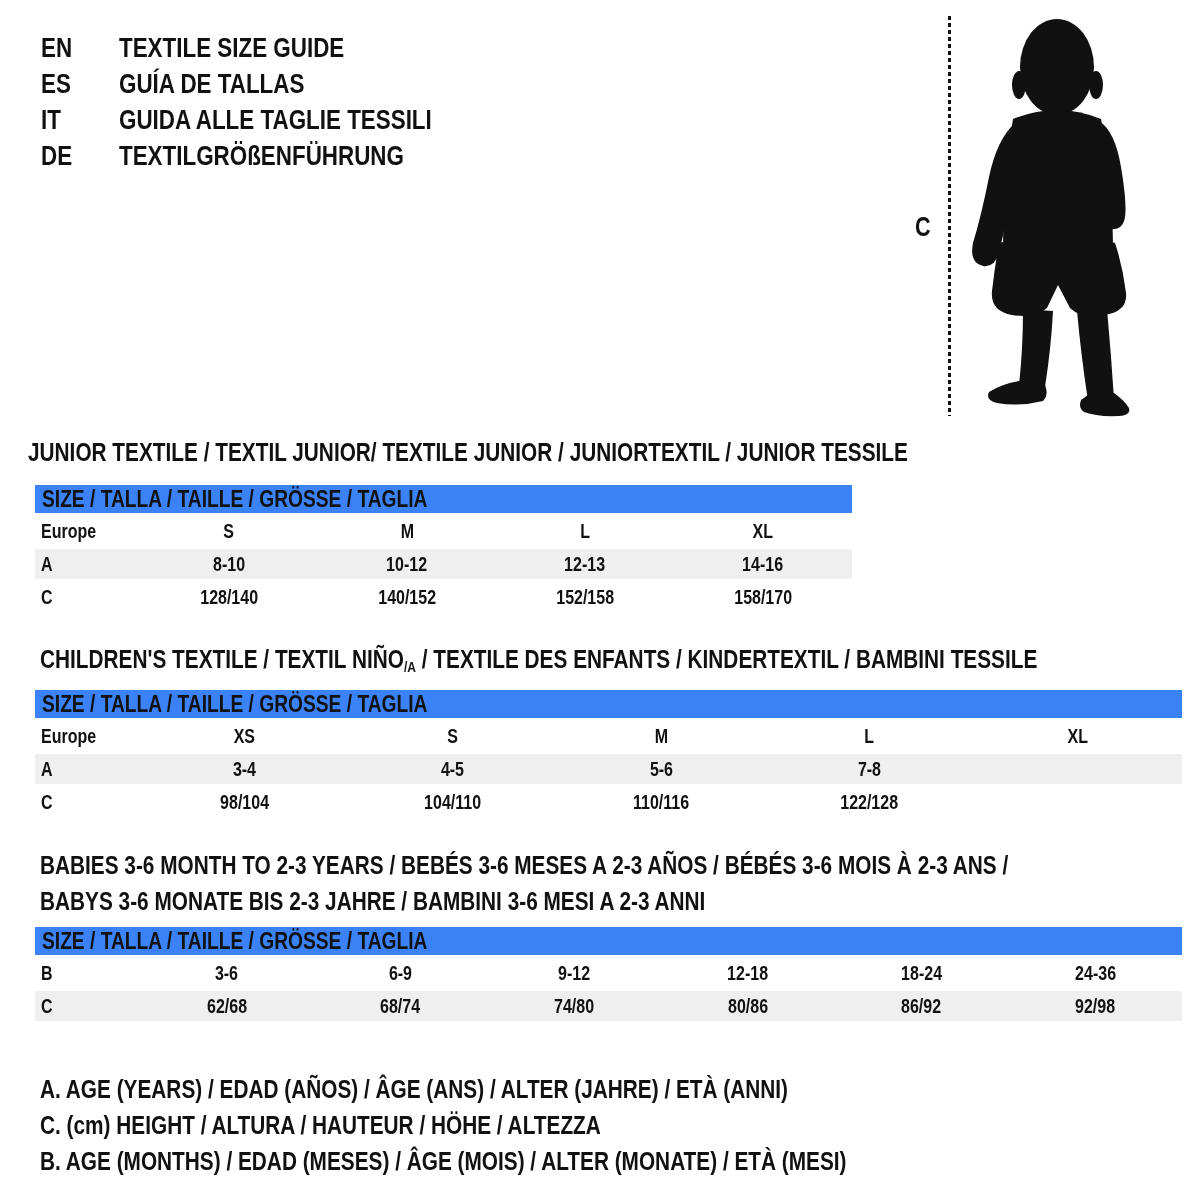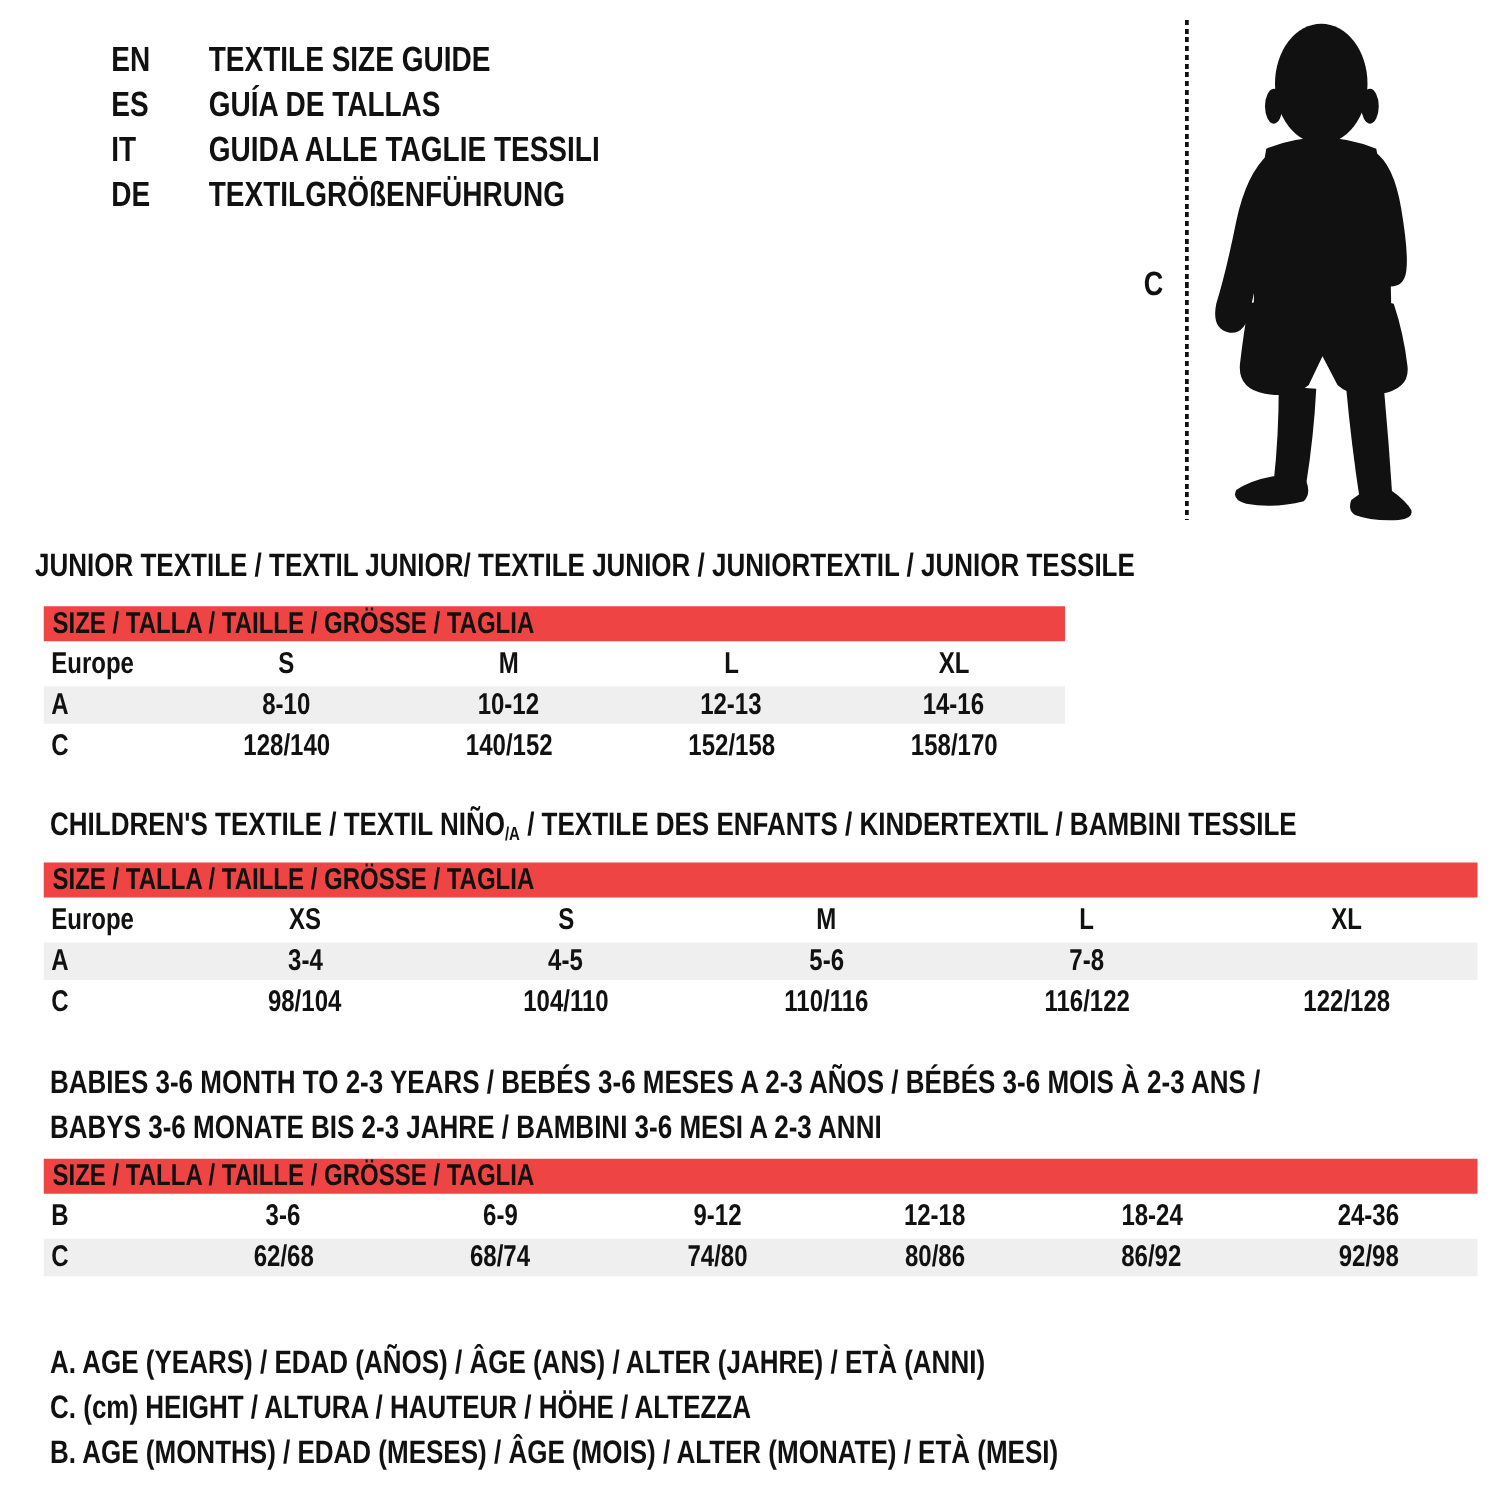--- a/index.html
+++ b/index.html
@@ -8,37 +8,37 @@
     font-family:"Liberation Sans",sans-serif;font-weight:700;color:#111111;
     overflow:hidden;
   }
   
   .cond{display:inline-block;transform:scaleX(0.8);transform-origin:0 50%;white-space:nowrap;}
   .condc{display:inline-block;transform:scaleX(0.8);transform-origin:50% 50%;white-space:nowrap;}
 
   
   .hdr{position:absolute;left:41px;top:30px;font-size:28px;line-height:36px;}
   .hdr .lang-row{height:36px;}
-  .hdr .code{display:inline-block;width:78px;margin-left:48px;}
+  .hdr .code{display:inline-block;width:78px;}
 
   
   .dash-line{position:absolute;left:948px;top:16px;width:3px;height:400px;
     background:repeating-linear-gradient(to bottom,#111111 0 4px,transparent 4px 7px);}
   .c-label{position:absolute;left:913px;top:212px;font-size:27px;}
   .baby{position:absolute;left:963px;top:15px;}
 
   
   .sec-title{position:absolute;font-size:26px;line-height:36px;}
   .sub{font-size:15px;vertical-align:-4px;}
 
   
   .tbl{position:absolute;}
-  .bar{height:28px;background:#ef4444;display:flex;align-items:center;
+  .bar{height:28px;background:#3b82f6;display:flex;align-items:center;
     padding-left:7px;font-size:24px;margin-bottom:3px;}
-  .trow{display:grid;height:30px;align-items:center;font-size:24px;margin-bottom:3px;}
+  .trow{display:grid;height:30px;align-items:center;font-size:20px;margin-bottom:3px;}
   .t1 .trow{grid-template-columns:105px repeat(4,1fr);}
   .t2 .trow{grid-template-columns:105px repeat(5,1fr);}
   .t3 .trow{grid-template-columns:105px repeat(6,1fr);}
   .trow .lbl{padding-left:6px;text-align:left;}
   .trow .cell{text-align:center;}
   .shade{background:#efefef;}
 
   
   .legend{position:absolute;left:40px;top:1071px;font-size:26px;line-height:36px;}
   .legend div{height:36px;}
@@ -131,21 +131,20 @@
       <span class="cell"><span class="condc">3-4</span></span>
       <span class="cell"><span class="condc">4-5</span></span>
       <span class="cell"><span class="condc">5-6</span></span>
       <span class="cell"><span class="condc">7-8</span></span>
     </div>
     <div class="trow">
       <span class="lbl"><span class="cond">C</span></span>
       <span class="cell"><span class="condc">98/104</span></span>
       <span class="cell"><span class="condc">104/110</span></span>
       <span class="cell"><span class="condc">110/116</span></span>
-      <span class="cell"><span class="condc">116/122</span></span>
       <span class="cell"><span class="condc">122/128</span></span>
     </div>
   </div>
 
   <div class="sec-title" style="left:40px;top:847px;">
     <div style="height:36px;"><span class="cond">BABIES 3-6 MONTH TO 2-3 YEARS / BEBÉS 3-6 MESES A 2-3 AÑOS / BÉBÉS 3-6 MOIS À 2-3 ANS /</span></div>
     <div style="height:36px;"><span class="cond">BABYS 3-6 MONATE BIS 2-3 JAHRE / BAMBINI 3-6 MESI A 2-3 ANNI</span></div>
   </div>
   <div class="tbl t3" style="left:35px;top:927px;width:1147px;">
     <div class="bar">

